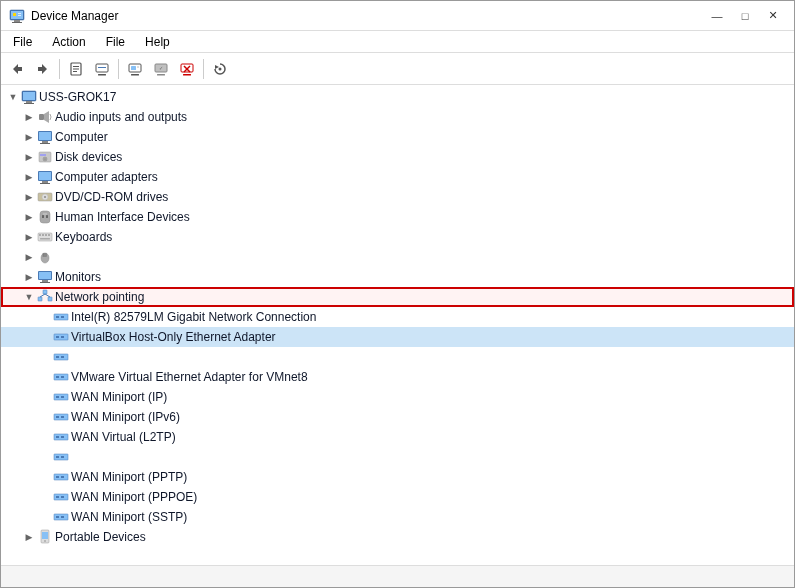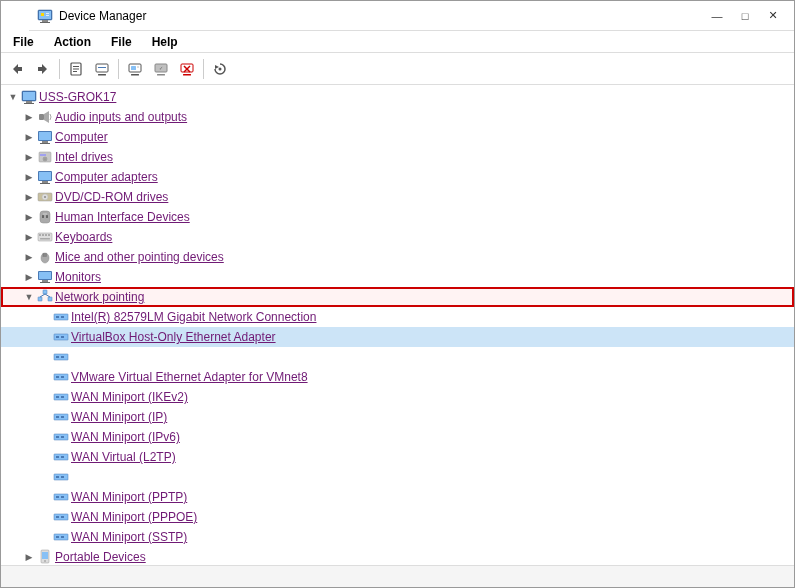--- a/index.html
+++ b/index.html
@@ -21,21 +21,20 @@
     }
     .title-bar {
       background: #fff;
       height: 30px;
       display: flex;
       align-items: center;
       padding: 0 8px;
       border-bottom: 1px solid #ddd;
       justify-content: space-between;
       user-select: none;
-      margin-left: 28px;
     }
     .title-left {
       display: flex;
       align-items: center;
       gap: 6px;
     }
     .title-text {
       font-size: 12px;
       color: #000;
     }
@@ -62,21 +61,20 @@
       padding: 0 4px;
       background: #fff;
       border-bottom: 1px solid #ddd;
       gap: 4px;
     }
     .menu-item {
       padding: 2px 8px;
       cursor: pointer;
       font-size: 12px;
       color: #000;
-      font-weight: bold;
     }
     .toolbar {
       height: 32px;
       display: flex;
       align-items: center;
       padding: 0 4px;
       background: #fff;
       border-bottom: 1px solid #ddd;
       gap: 2px;
     }
@@ -143,22 +141,21 @@
       width: 16px;
       height: 16px;
       margin-right: 2px;
       flex-shrink: 0;
       display: inline-flex;
       align-items: center;
       justify-content: center;
     }
     .item-label {
       font-size: 12px;
-      color: #701a75;
-      text-decoration: underline;
+      color: #0f172a;
     }
     .status-bar {
       height: 22px;
       background: #f5f5f5;
       border-top: 1px solid #ddd;
       display: flex;
       align-items: center;
       padding: 0 8px;
       font-size: 11px;
       color: #333;
@@ -307,21 +304,21 @@
     <span class="indent" style="width:20px"></span>
     <span class="expander" style="visibility:visible">▶</span>
     <span class="item-icon">
             <svg width="16" height="16" viewBox="0 0 16 16">
               <rect x="2" y="3" width="12" height="10" rx="1" fill="#c8c8c8" stroke="#999" stroke-width="0.5"></rect>
               <circle cx="8" cy="10" r="2" fill="#aaa" stroke="#888" stroke-width="0.5"></circle>
               <circle cx="8" cy="10" r="0.5" fill="#666"></circle>
               <rect x="3" y="5" width="6" height="2" fill="#a0a0f0"></rect>
             </svg>
           </span>
-    <span class="item-label">Intel drives</span>
+    <span class="item-label">Disk devices</span>
   </div>
         <div class="tree-item">
     <span class="indent" style="width:20px"></span>
     <span class="expander" style="visibility:visible">▶</span>
     <span class="item-icon">
             <svg width="16" height="16" viewBox="0 0 16 16">
               <rect x="1" y="2" width="14" height="10" rx="1" fill="#4a7ab5"></rect>
               <rect x="2" y="3" width="12" height="8" fill="#87c0f5"></rect>
               <rect x="5" y="12" width="6" height="2" fill="#888"></rect>
               <rect x="3" y="14" width="10" height="1" fill="#666"></rect>
@@ -372,21 +369,20 @@
         <div class="tree-item">
     <span class="indent" style="width:20px"></span>
     <span class="expander" style="visibility:visible">▶</span>
     <span class="item-icon">
             <svg width="16" height="16" viewBox="0 0 16 16">
               <ellipse cx="8" cy="9" rx="4" ry="5" fill="#aaa" stroke="#888" stroke-width="0.5"></ellipse>
               <rect x="6" y="4" width="4" height="4" rx="1" fill="#888"></rect>
               <line x1="6" y1="4" x2="6" y2="8" stroke="#666" stroke-width="0.5"></line>
             </svg>
           </span>
-    <span class="item-label">Mice and other pointing devices</span>
   </div>
         <div class="tree-item">
     <span class="indent" style="width:20px"></span>
     <span class="expander" style="visibility:visible">▶</span>
     <span class="item-icon">
             <svg width="16" height="16" viewBox="0 0 16 16">
               <rect x="1" y="2" width="14" height="9" rx="1" fill="#4a7ab5"></rect>
               <rect x="2" y="3" width="12" height="7" fill="#87c0f5"></rect>
               <rect x="5" y="11" width="6" height="2" fill="#888"></rect>
               <rect x="3" y="13" width="10" height="1" fill="#666"></rect>
@@ -458,32 +454,20 @@
         <div class="tree-item">
     <span class="indent" style="width:36px"></span>
     <span class="expander" style="visibility:hidden">▶</span>
     <span class="item-icon">
             <svg width="16" height="16" viewBox="0 0 16 16">
               <rect x="1" y="5" width="14" height="6" rx="0.5" fill="#87c0f5" stroke="#4a7ab5" stroke-width="0.5"></rect>
               <rect x="3" y="7" width="3" height="2" fill="#4a7ab5"></rect>
               <rect x="8" y="7" width="3" height="2" fill="#4a7ab5"></rect>
             </svg>
           </span>
-    <span class="item-label">WAN Miniport (IKEv2)</span>
-  </div>
-        <div class="tree-item">
-    <span class="indent" style="width:36px"></span>
-    <span class="expander" style="visibility:hidden">▶</span>
-    <span class="item-icon">
-            <svg width="16" height="16" viewBox="0 0 16 16">
-              <rect x="1" y="5" width="14" height="6" rx="0.5" fill="#87c0f5" stroke="#4a7ab5" stroke-width="0.5"></rect>
-              <rect x="3" y="7" width="3" height="2" fill="#4a7ab5"></rect>
-              <rect x="8" y="7" width="3" height="2" fill="#4a7ab5"></rect>
-            </svg>
-          </span>
     <span class="item-label">WAN Miniport (IP)</span>
   </div>
         <div class="tree-item">
     <span class="indent" style="width:36px"></span>
     <span class="expander" style="visibility:hidden">▶</span>
     <span class="item-icon">
             <svg width="16" height="16" viewBox="0 0 16 16">
               <rect x="1" y="5" width="14" height="6" rx="0.5" fill="#87c0f5" stroke="#4a7ab5" stroke-width="0.5"></rect>
               <rect x="3" y="7" width="3" height="2" fill="#4a7ab5"></rect>
               <rect x="8" y="7" width="3" height="2" fill="#4a7ab5"></rect>

